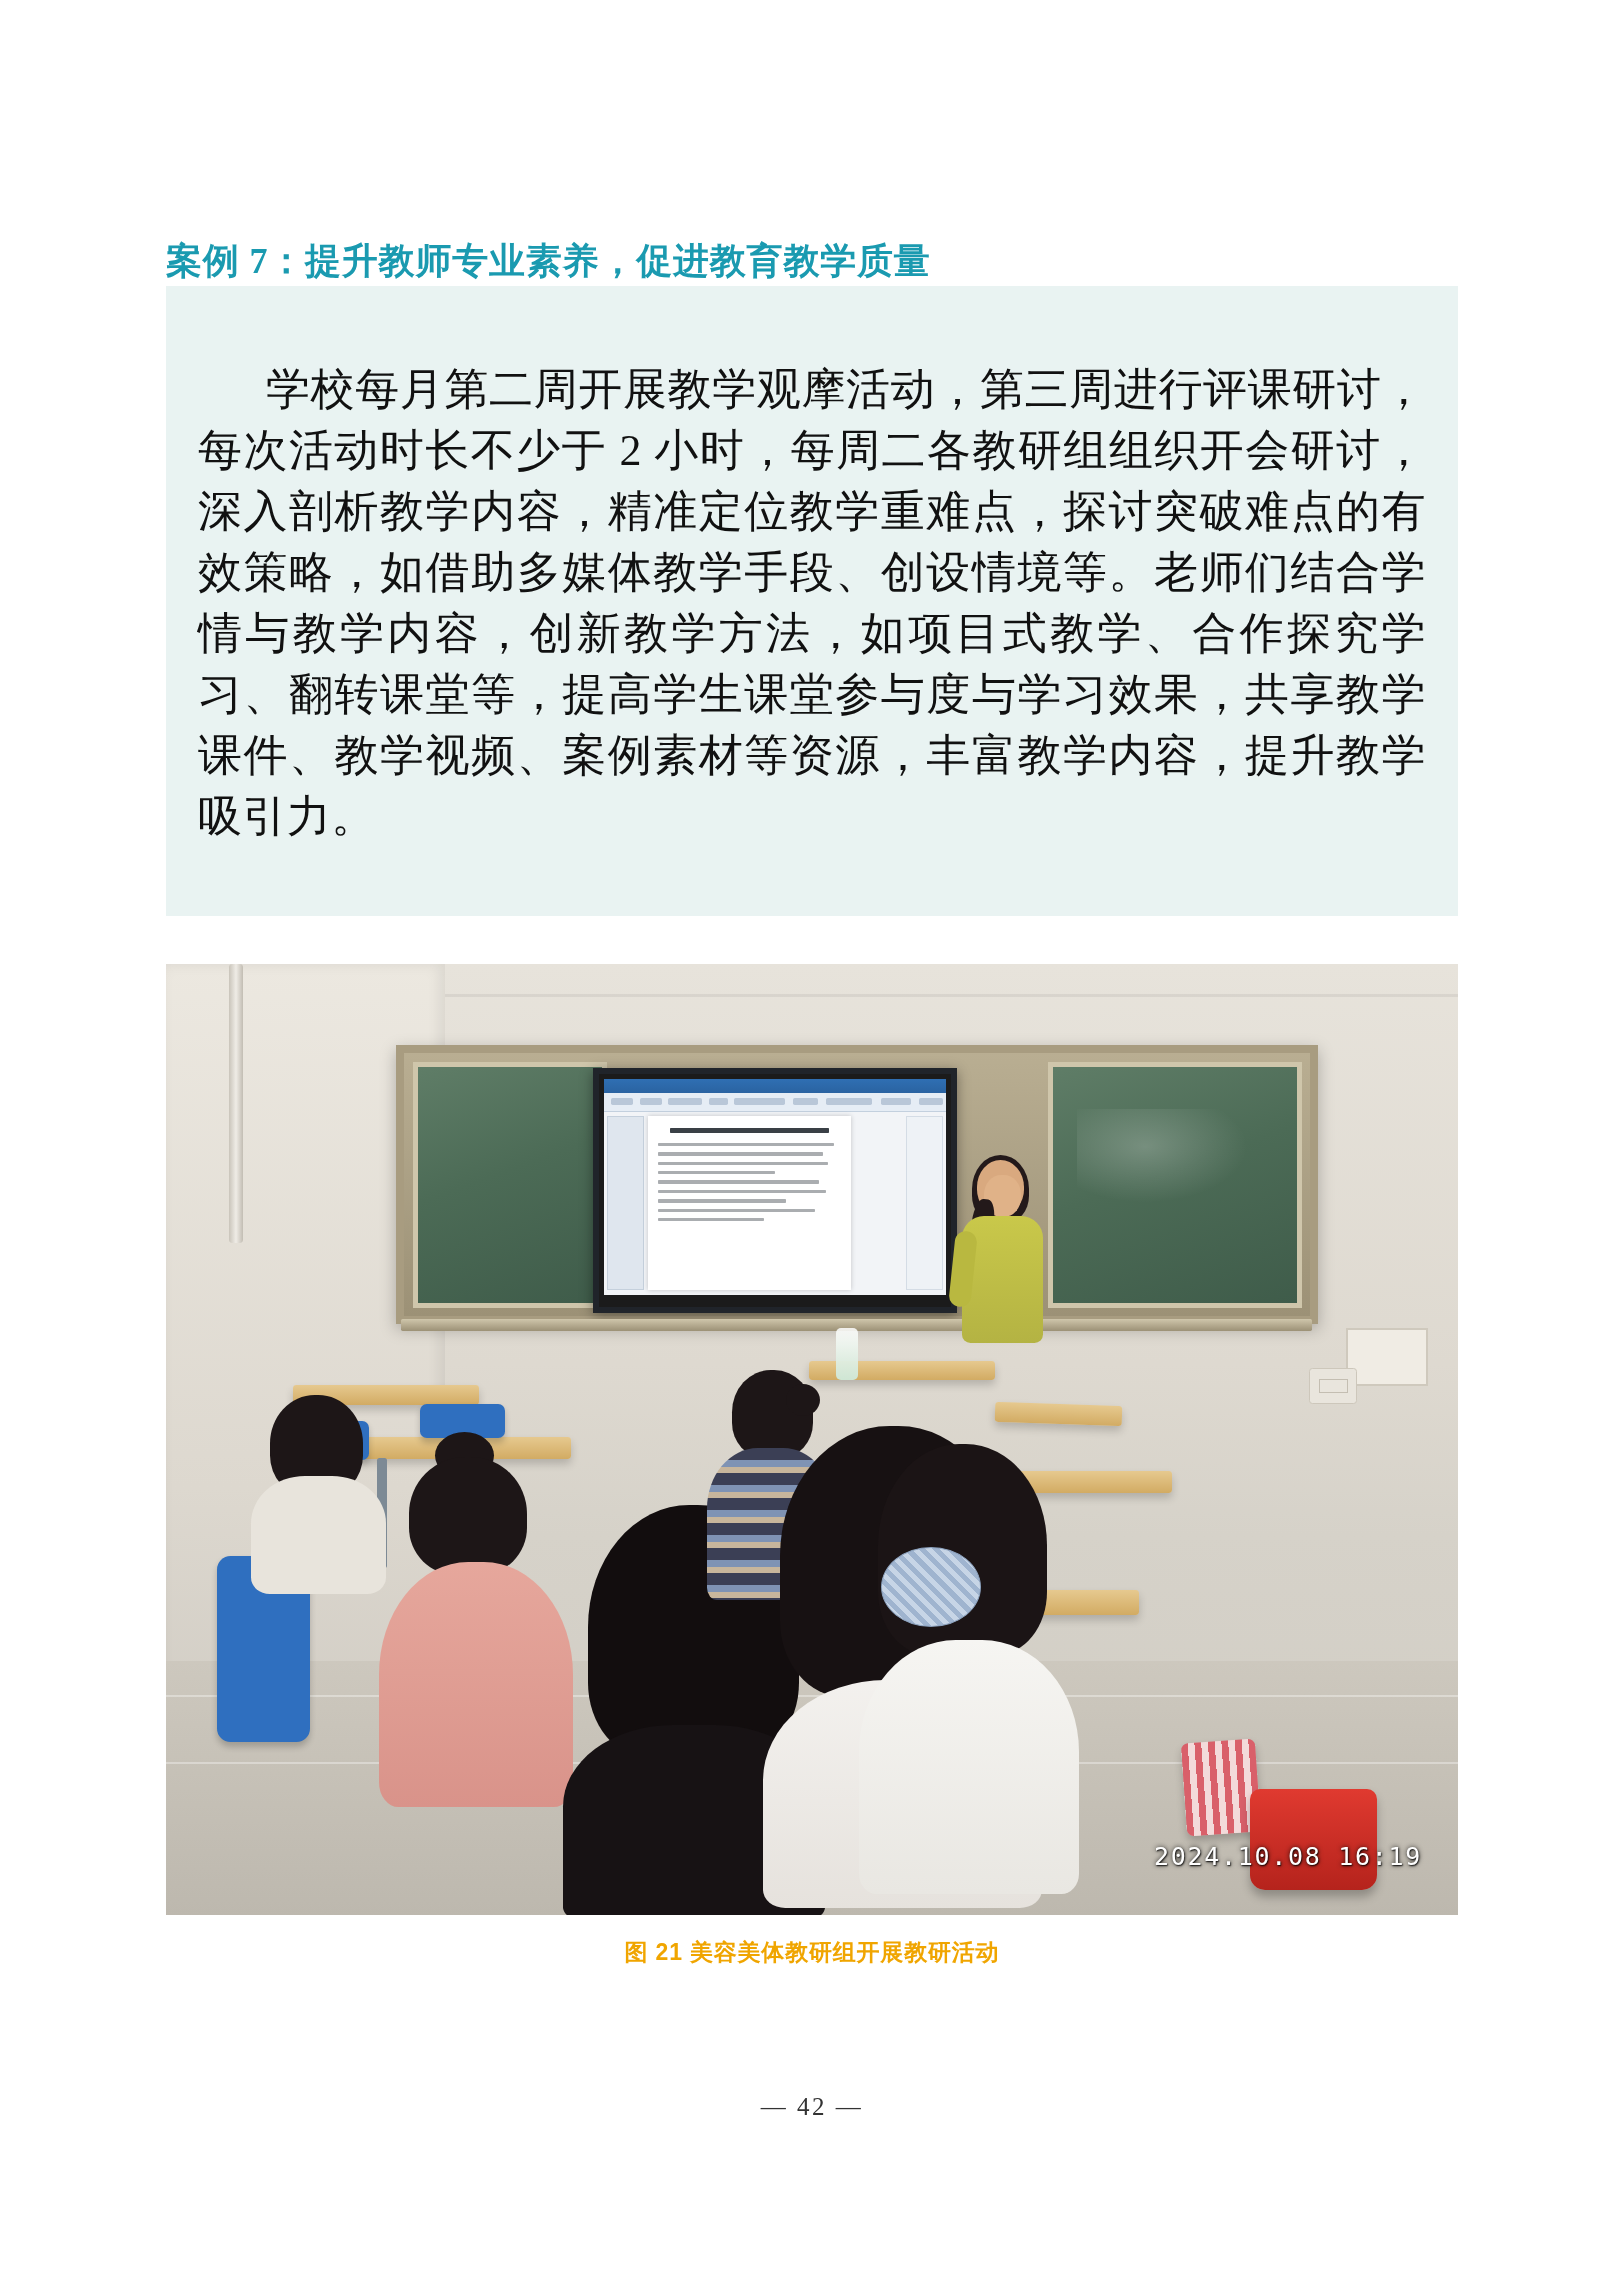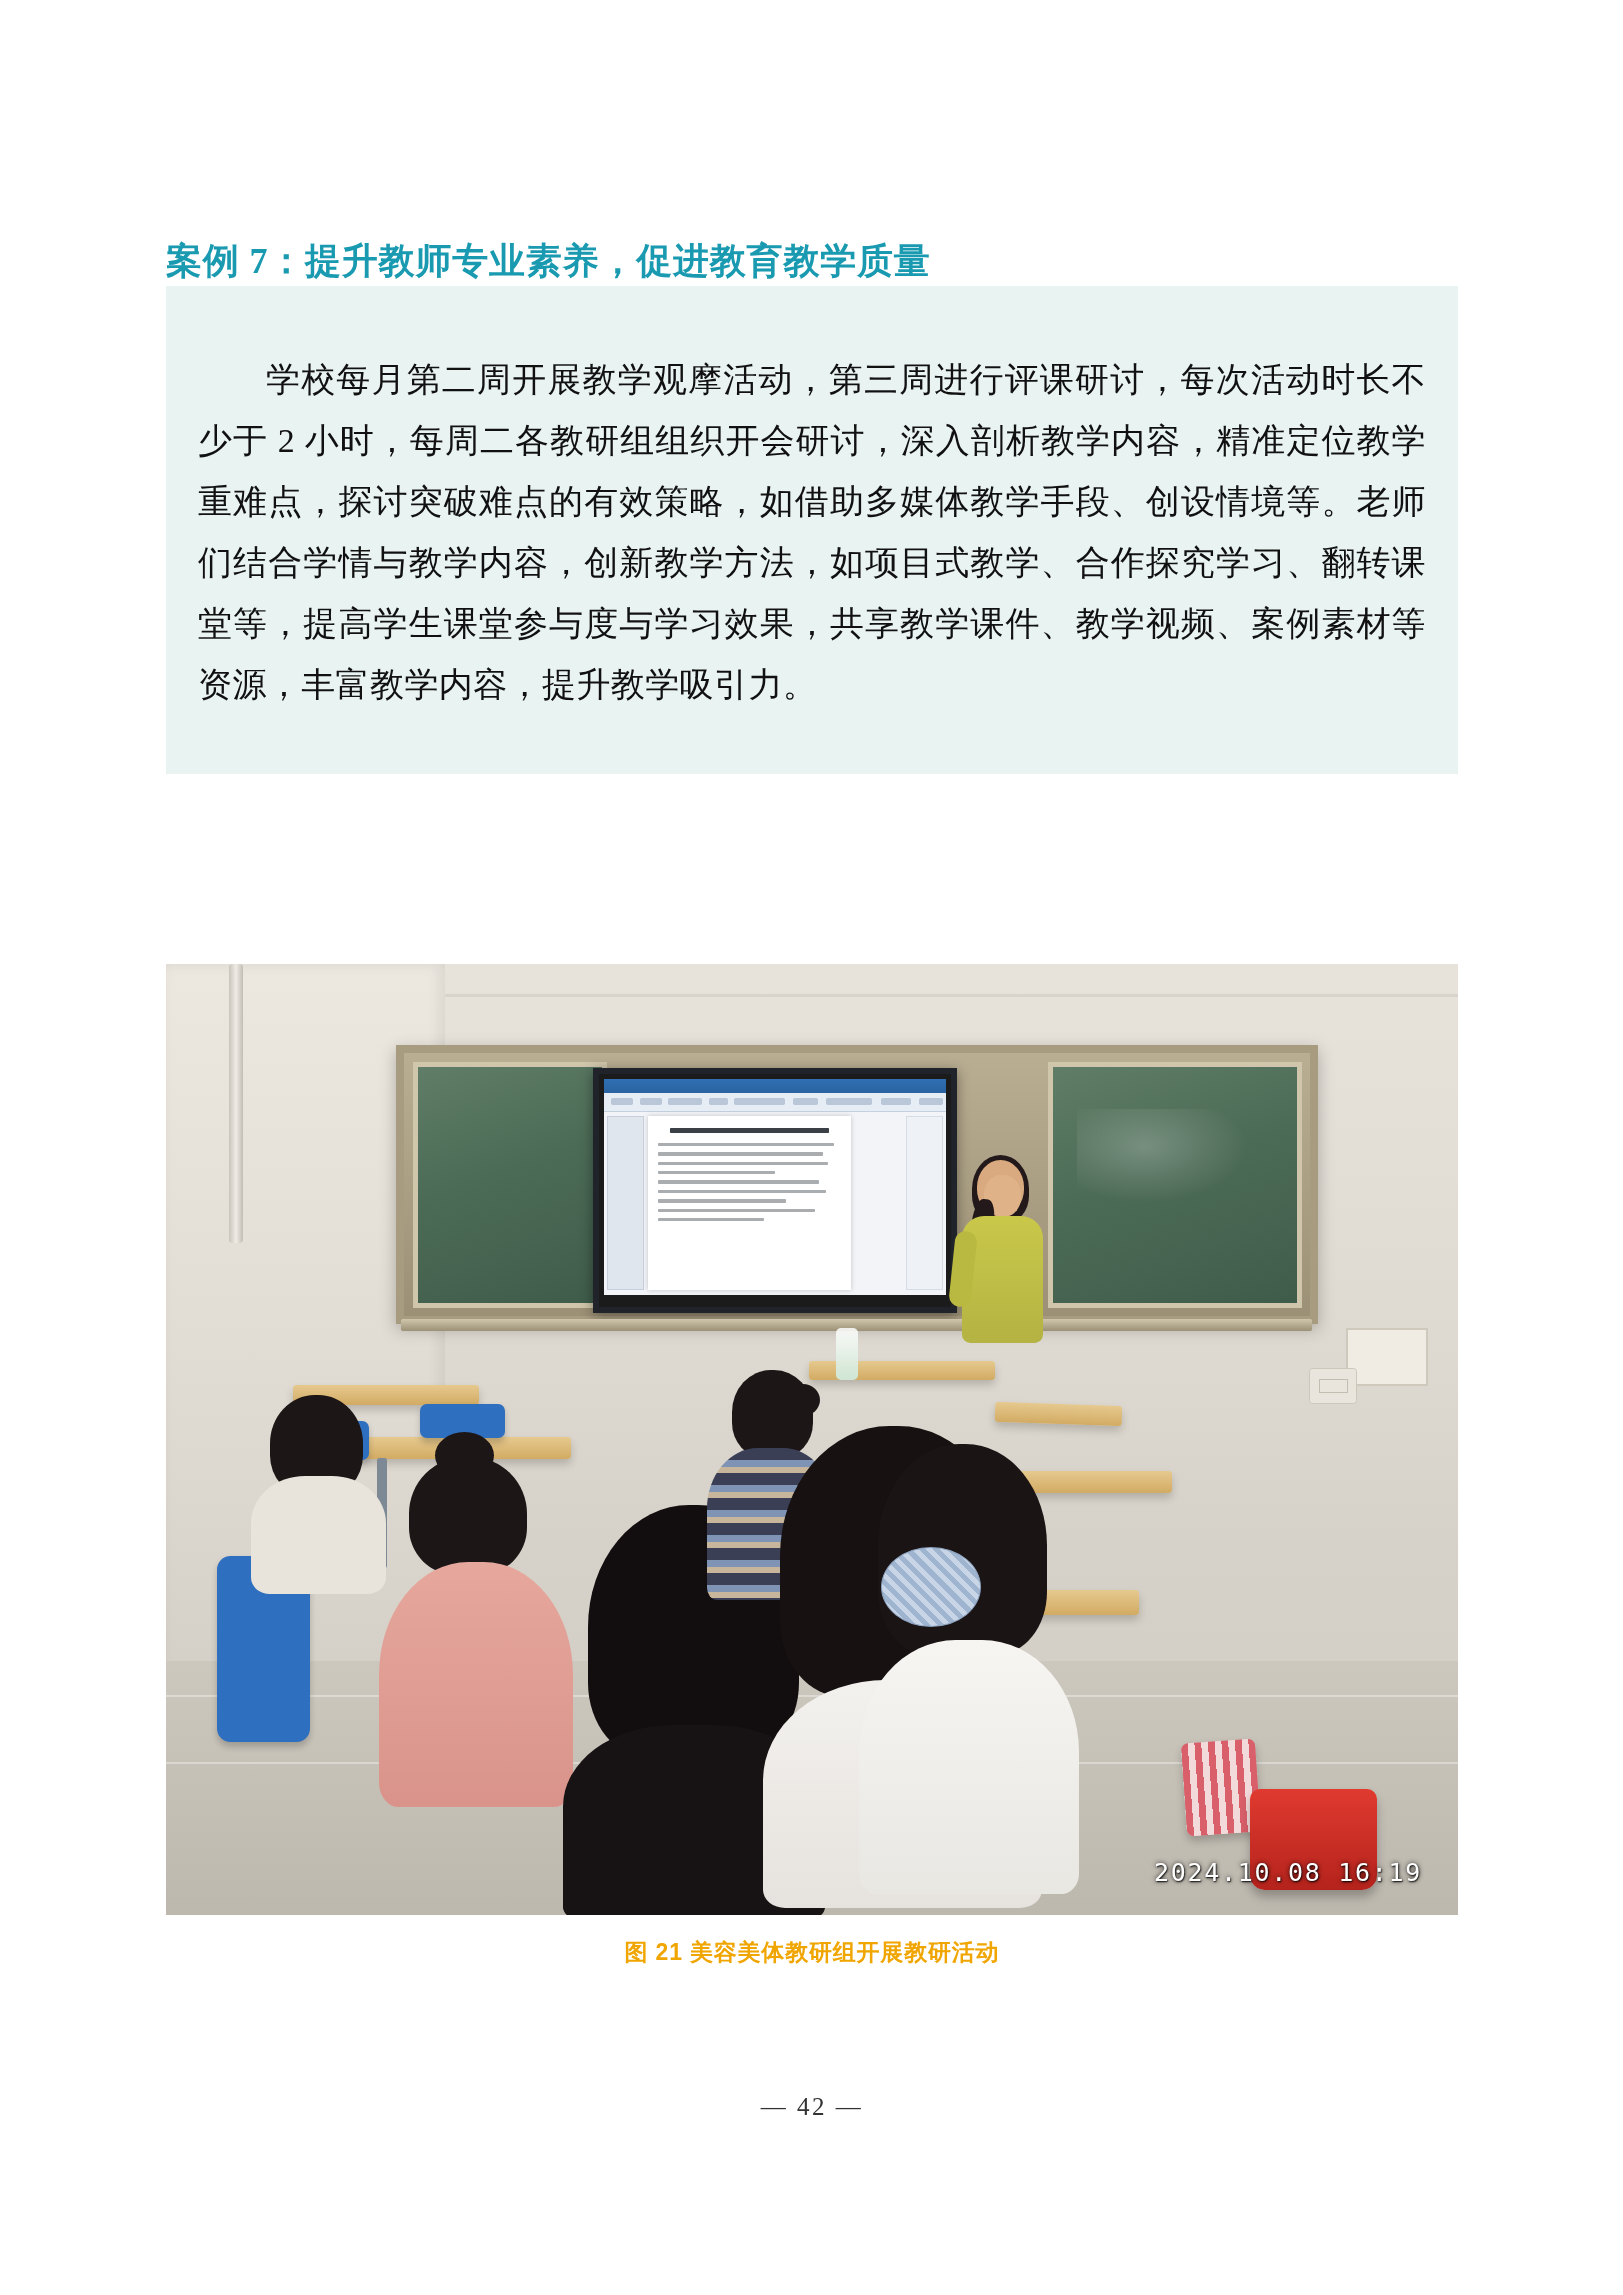--- a/index.html
+++ b/index.html
@@ -44,21 +44,21 @@
     position: absolute;
     left: 0;
     top: 286px;
     width: 1292px;
     background: #e9f3f2;
     padding: 29px 32px 25px 32px;
     box-sizing: border-box;
   }
   .body-text {
     font-family: "Liberation Serif", serif;
-    font-size: 34px;
+    font-size: 44px;
     line-height: 61px;
     color: #111111;
     text-align: justify;
     text-indent: 68px;
     letter-spacing: 0.4px;
   }
   .figure-wrap {
     position: absolute;
     left: 0;
     top: 964px;
@@ -246,21 +246,21 @@
     background: repeating-linear-gradient(90deg,#d9606a 0 6.8px,#f3dada 6.8px 13.5px);
     border-radius: 6.8px; transform: rotate(-4deg);
     box-shadow: 0 5px 8.5px rgba(0,0,0,.22);
   }
   .bottle {
     position: absolute; left: 670px; top: 364px; width: 22px; height: 52px;
     background: linear-gradient(180deg,rgba(255,255,255,.85),#cfe6d4);
     border-radius: 5px;
   }
   .timestamp {
-    position: absolute; right: 36px; bottom: 28px;
+    position: absolute; right: 36px; bottom: 44px;
     font-family: "DejaVu Sans Mono", monospace;
     font-size: 25px;
     color: #ffffff;
     letter-spacing: 1.7px;
     text-shadow: 0 0 5px rgba(0,0,0,0.8), 0.8px 0.8px 1.7px rgba(0,0,0,0.9);
     white-space: nowrap;
   }
   .figure-caption {
     width: 1292px;
     text-align: center;

